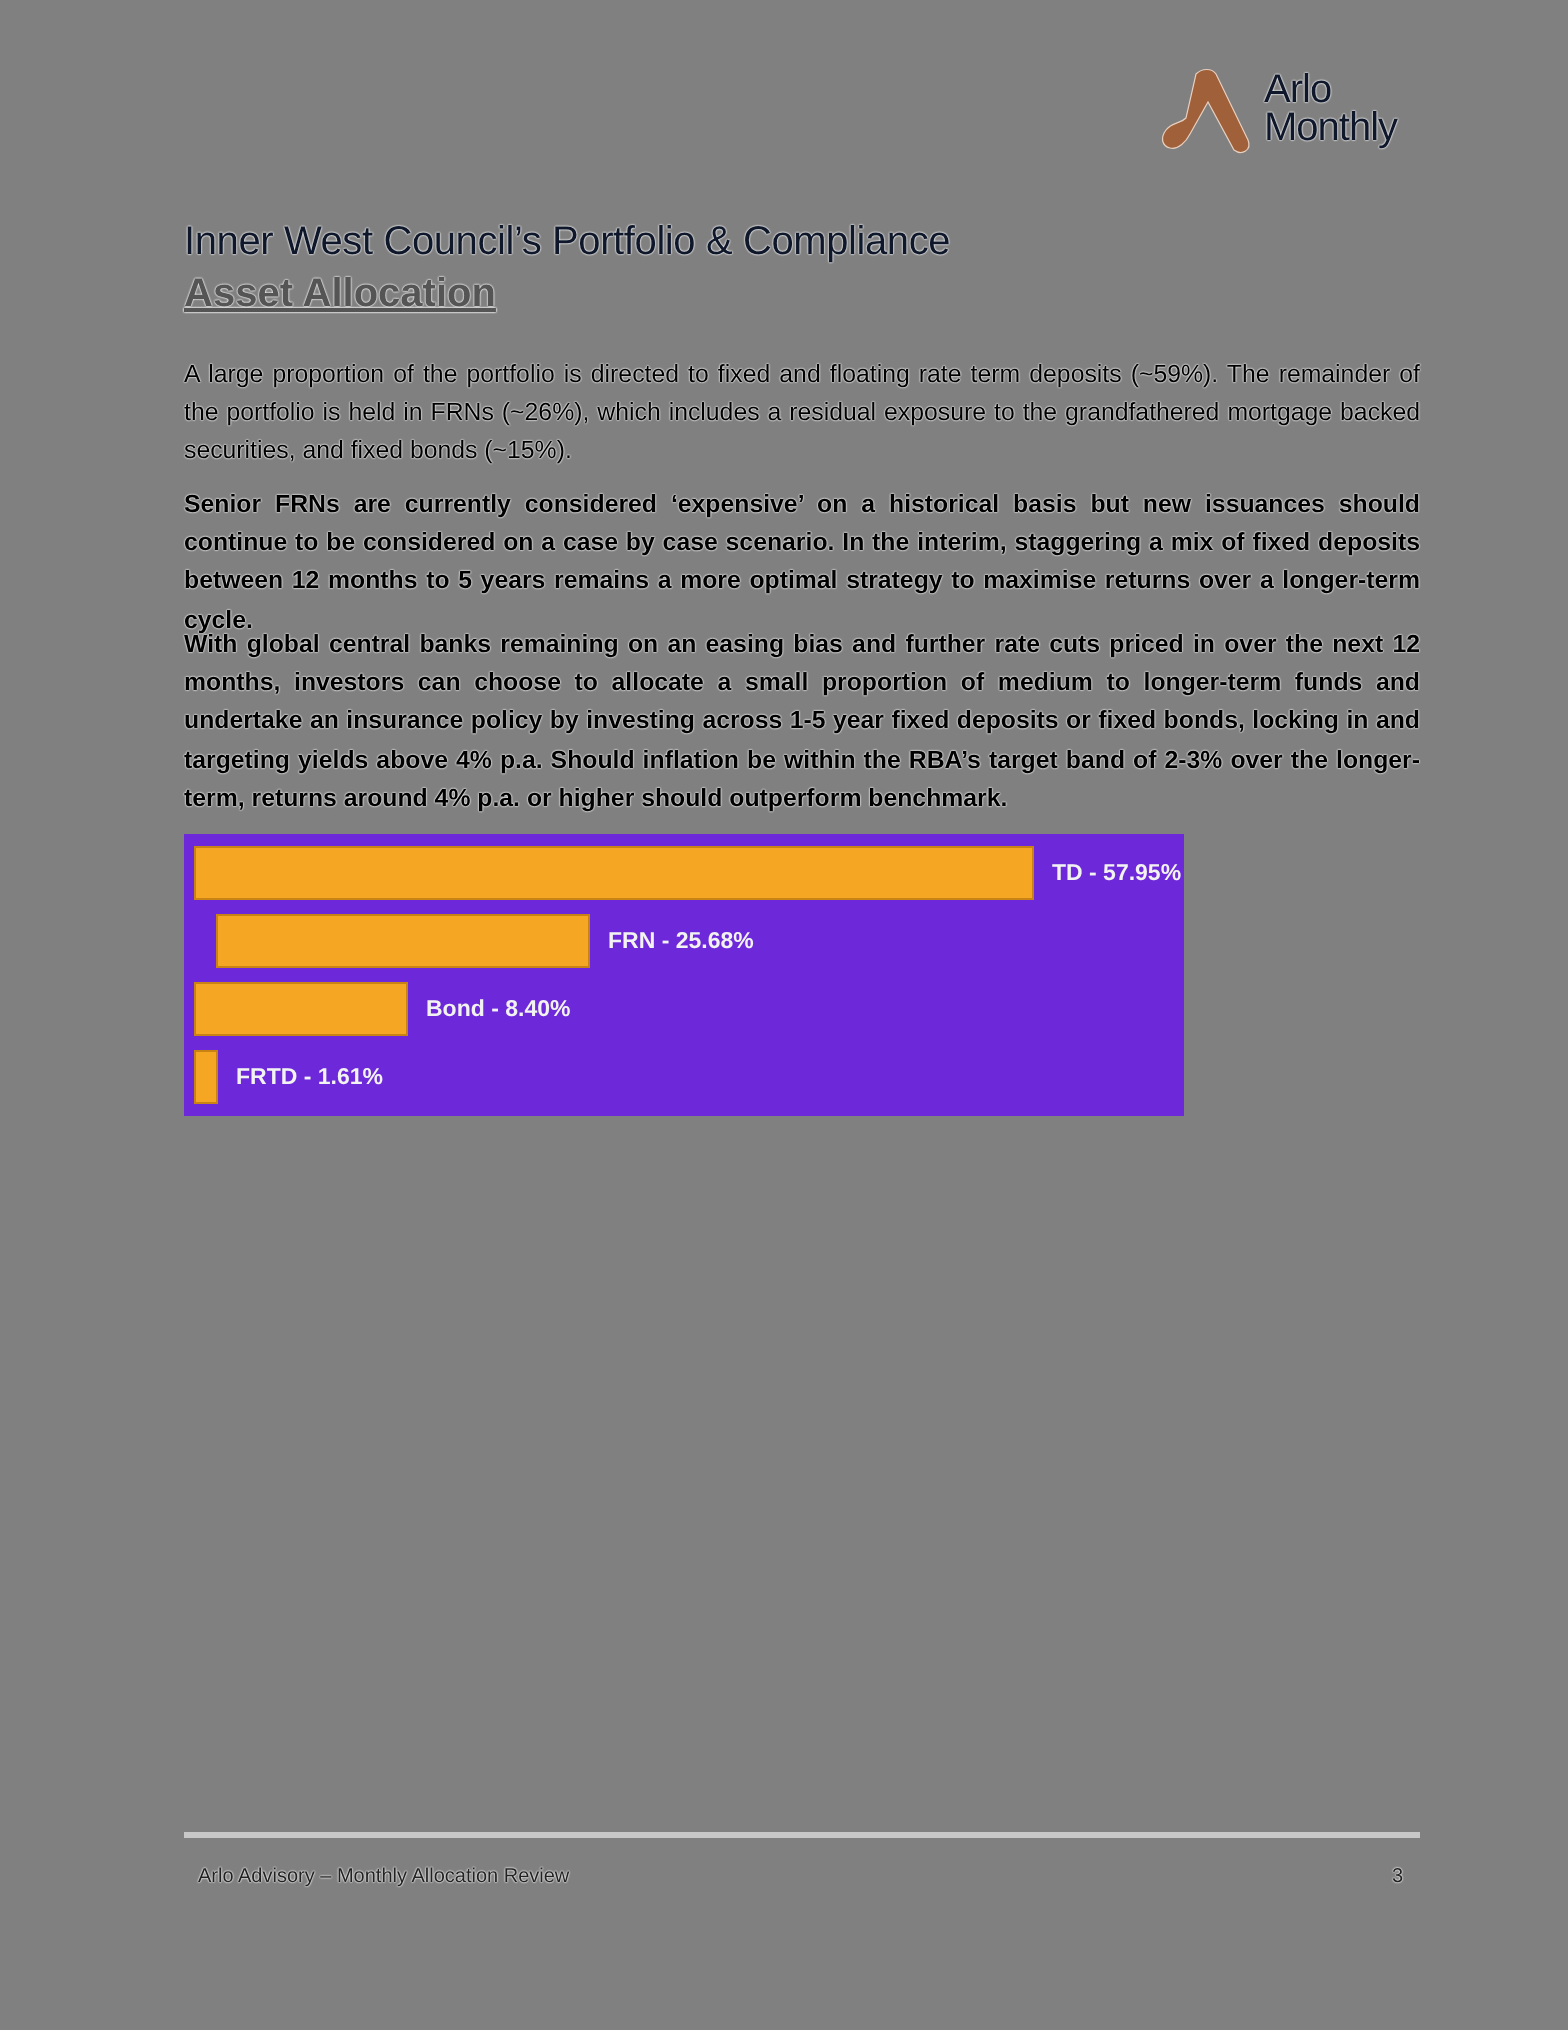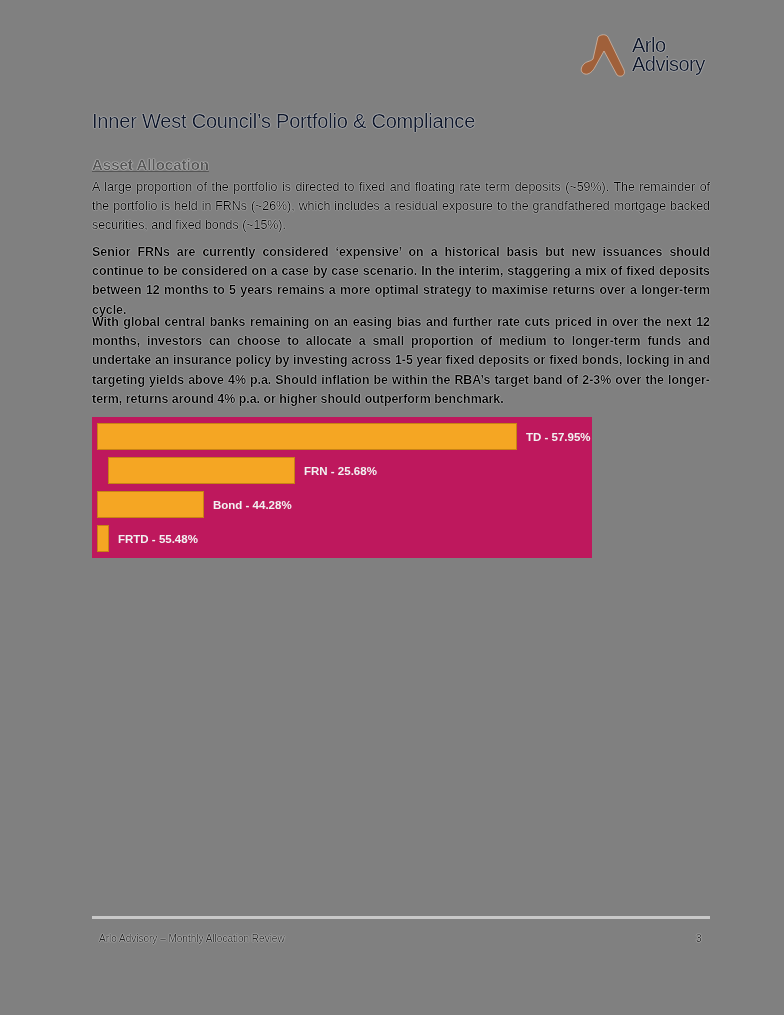--- a/index.html
+++ b/index.html
@@ -40,22 +40,22 @@
       top: 110px;
       font-size: 20px;
       font-weight: normal;
       color: #0f172a;
       text-shadow: 0 0 1px #fff, 0 0 1px #fff;
       letter-spacing: -0.2px;
     }
     .subtitle {
       position: absolute;
       left: 92px;
-      top: 156px;
-      font-size: 15px;
+      top: 136px;
+      font-size: 20px;
       font-weight: bold;
       color: #555;
       text-decoration: underline;
       text-shadow: 0 0 1px #fff, 0 0 1px #fff;
       text-align: right;
     }
     .body-text {
       position: absolute;
       left: 92px;
       width: 618px;
@@ -67,21 +67,21 @@
     }
     .p1 { top: 178px; }
     .p2 { top: 243px; font-weight: bold; }
     .p3 { top: 313px; font-weight: bold; }
     .chart {
       position: absolute;
       left: 92px;
       top: 417px;
       width: 500px;
       height: 141px;
-      background: #be185d;
+      background: #6d28d9;
     }
     .bar-row {
       position: absolute;
       left: 5px;
       height: 27px;
       display: flex;
       align-items: center;
     }
     .bar {
       height: 27px;
@@ -123,21 +123,21 @@
   </style>
 </head>
 <body>
 
 <div class="logo">
   <svg width="46" height="44" viewBox="0 0 46 44">
     <path d="M18 3 C21 0 26 0 28 3 L44 36 C46 41 41 44 37 41 L24 17 L15 33 C13 37 9 41 5 40 C1 39 0 35 3 31 C6 27 10 28 13 25 Z" fill="#a0603a" stroke="#e8d0c0" stroke-width="0.6"></path>
   </svg>
   <div class="logo-text">
     <span>Arlo</span>
-    <span>Advisory</span>
+    <span>Monthly</span>
   </div>
 </div>
 
 <div class="title">Inner West Council’s Portfolio &amp; Compliance</div>
 <div class="subtitle">Asset Allocation</div>
 
 <div class="body-text p1">A large proportion of the portfolio is directed to fixed and floating rate term deposits (~59%). The remainder of the portfolio is held in FRNs (~26%), which includes a residual exposure to the grandfathered mortgage backed securities, and fixed bonds (~15%).</div>
 <div class="body-text p2">Senior FRNs are currently considered ‘expensive’ on a historical basis but new issuances should continue to be considered on a case by case scenario. In the interim, staggering a mix of fixed deposits between 12 months to 5 years remains a more optimal strategy to maximise returns over a longer-term cycle.</div>
 <div class="body-text p3">With global central banks remaining on an easing bias and further rate cuts priced in over the next 12 months, investors can choose to allocate a small proportion of medium to longer-term funds and undertake an insurance policy by investing across 1-5 year fixed deposits or fixed bonds, locking in and targeting yields above 4% p.a. Should inflation be within the RBA’s target band of 2-3% over the longer-term, returns around 4% p.a. or higher should outperform benchmark.</div>
 
@@ -145,23 +145,23 @@
   <div class="bar-row" style="top:6px;">
     <div class="bar" style="width:420px;"></div>
     <span class="bar-label">TD - 57.95%</span>
   </div>
   <div class="bar-row" style="top:40px;margin-left:11px;">
     <div class="bar" style="width:187px;"></div>
     <span class="bar-label">FRN - 25.68%</span>
   </div>
   <div class="bar-row" style="top:74px;">
     <div class="bar" style="width:107px;"></div>
-    <span class="bar-label">Bond - 44.28%</span>
+    <span class="bar-label">Bond - 8.40%</span>
   </div>
   <div class="bar-row" style="top:108px;">
     <div class="bar" style="width:12px;"></div>
-    <span class="bar-label">FRTD - 55.48%</span>
+    <span class="bar-label">FRTD - 1.61%</span>
   </div>
 </div>
 
 <div class="footer-rule"></div>
 <div class="footer-left">Arlo Advisory – Monthly Allocation Review</div>
 <div class="footer-page">3</div>
 
 </body></html>

